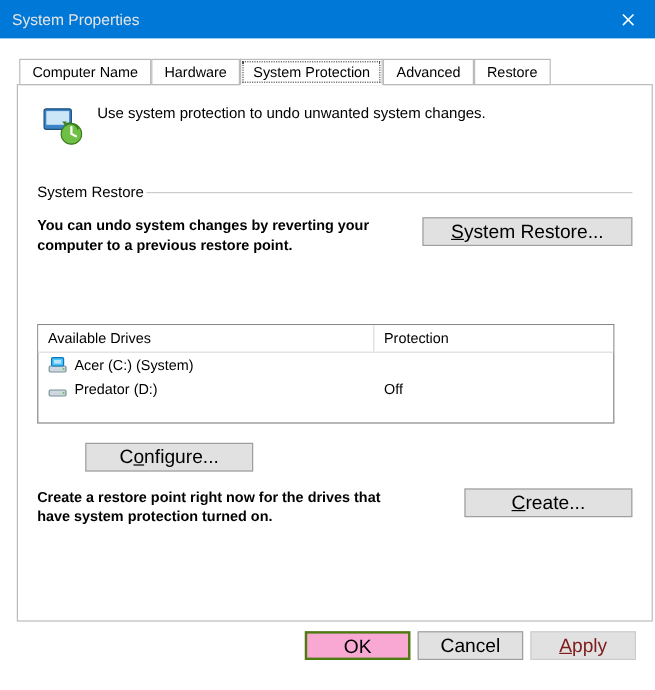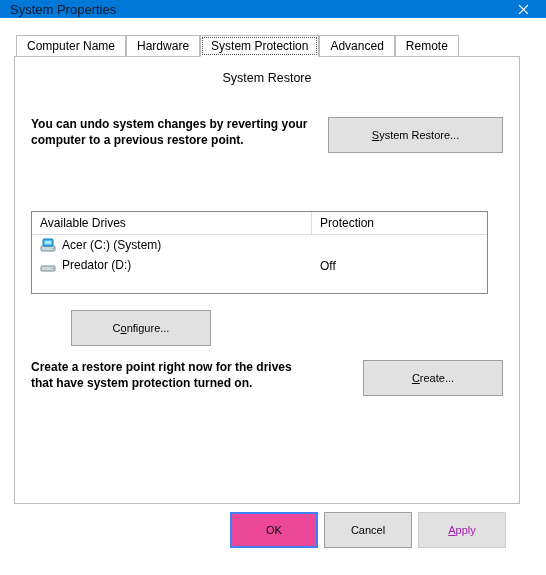--- a/index.html
+++ b/index.html
@@ -7,39 +7,39 @@
     margin: 0;
     font-family: "Segoe UI", Tahoma, sans-serif;
     font-size: 12px;
     background: #fff;
     width: 546px;
     height: 575px;
     overflow: hidden;
   }
   .titlebar {
     background: #0078d7;
-    color: #0f172a;
-    height: 18px;
+    color: #e5e5e5;
+    height: 32px;
     display: flex;
     align-items: center;
     padding: 0 10px;
   }
   .titlebar .title { flex: 1; font-size: 13px; }
   .titlebar .close {
     width: 46px;
     height: 32px;
     display: flex;
     align-items: center;
     justify-content: center;
     font-size: 14px;
     margin-right: -10px;
     color: #fff;
   }
   .client {
-    padding: 16px 26px 6px 14px;
+    padding: 16px 2px 6px 14px;
   }
   .tabs {
     display: flex;
     position: relative;
     z-index: 2;
     padding-left: 2px;
   }
   .tab {
     border: 1px solid #bbb;
     padding: 3px 10px 3px 10px;
@@ -69,55 +69,54 @@
     gap: 12px;
     margin-bottom: 30px;
   }
   .restore-icon {
     width: 38px; height: 38px; flex: 0 0 38px;
   }
   .intro-text { font-size: 12.5px; padding-top: 2px; }
   .group-hdr {
     display: flex;
     align-items: center;
-    gap: 18px;
+    gap: 2px;
     margin-bottom: 14px;
     font-size: 12.5px;
     color: #000;
-    flex-direction: column;
   }
   .group-hdr .line {
     flex: 1;
     height: 1px;
     background: #ccc;
   }
   .row {
     display: flex;
     align-items: flex-start;
     gap: 10px;
     margin-bottom: 14px;
   }
   .row .text { flex: 1; font-size: 12px; line-height: 1.3; font-weight: bold; }
   .row .btn-col { width: 180px; display:flex; justify-content:flex-end; }
   button.win {
     background: #e1e1e1;
     border: 1px solid #9f9f9f;
     font: inherit;
-    font-size: 11px;
+    font-size: 16px;
     padding: 3px 6px;
     min-width: 175px;
-    height: 36px;
+    height: 24px;
     cursor: pointer;
   }
   button.win.default {
-    border: 2px solid #3b82f6;
-    background:#ec4899;
+    border: 2px solid #4d7c0f;
+    background:#f9a8d4;
   }
   button.win.disabled {
-    color:#a21caf;
+    color:#7f1d1d;
     border-color:#ccc;
   }
   .drive-table {
     border: 1px solid #888;
     margin: 0 15px 16px 0;
   }
   .drive-table .hdr {
     display:flex;
     background:#fff;
     border-bottom:1px solid #ddd;
@@ -125,21 +124,21 @@
   .drive-table .hdr div {
     padding:4px 8px;
     border-right:1px solid #ddd;
     font-size:12px;
   }
   .drive-table .hdr div.c1 { width: 280px; }
   .drive-table .hdr div.c2 { flex:1; border-right:none; }
   .drive-table .body { min-height: 58px; }
   .drive-row {
     display:flex;
-    align-items:flex-end;
+    align-items:center;
     padding:2px 8px;
     font-size:12px;
   }
   .drive-row .c1 { width:280px; display:flex; align-items:center; gap:6px; }
   .drive-row .c2 { flex:1; }
   .disk-ico { width:16px; height:16px; flex:0 0 16px; }
   .sep { height: 44px; }
   .footer {
     display:flex;
     justify-content:flex-end;
@@ -161,25 +160,36 @@
   </div>
 </div>
 
 <div class="client">
 
   <div class="tabs">
     <div class="tab">Computer Name</div>
     <div class="tab">Hardware</div>
     <div class="tab selected">System Protection</div>
     <div class="tab">Advanced</div>
-    <div class="tab">Remote</div>
+    <div class="tab">Restore</div>
   </div>
 
   <div class="tab-panel">
 
+    <div class="introw">
+      <svg class="restore-icon" viewBox="0 0 40 40">
+        <rect x="6" y="6" width="24" height="18" rx="2" fill="#3b82c6" stroke="#1e4f7a"></rect>
+        <rect x="8" y="8" width="20" height="12" fill="#cde6f7"></rect>
+        <circle cx="30" cy="28" r="9" fill="#6fbf44" stroke="#3a7a20"></circle>
+        <path d="M30 22 L30 28 L34 30" stroke="#fff" stroke-width="2" fill="none" stroke-linecap="round"></path>
+        <path d="M24 20 A8 8 0 0 1 36 24" stroke="#3a7a20" stroke-width="1.5" fill="none"></path>
+        <path d="M24 20 l-2 -3 l4 0 z" fill="#3a7a20"></path>
+      </svg>
+      <div class="intro-text">Use system protection to undo unwanted system changes.</div>
+    </div>
 
     <div class="group-hdr">
       <span>System Restore</span>
       <span class="line"></span>
     </div>
 
     <div class="row">
       <div class="text">You can undo system changes by reverting your computer to a previous restore point.</div>
       <div class="btn-col">
         <button class="win"><u>S</u>ystem Restore...</button>

